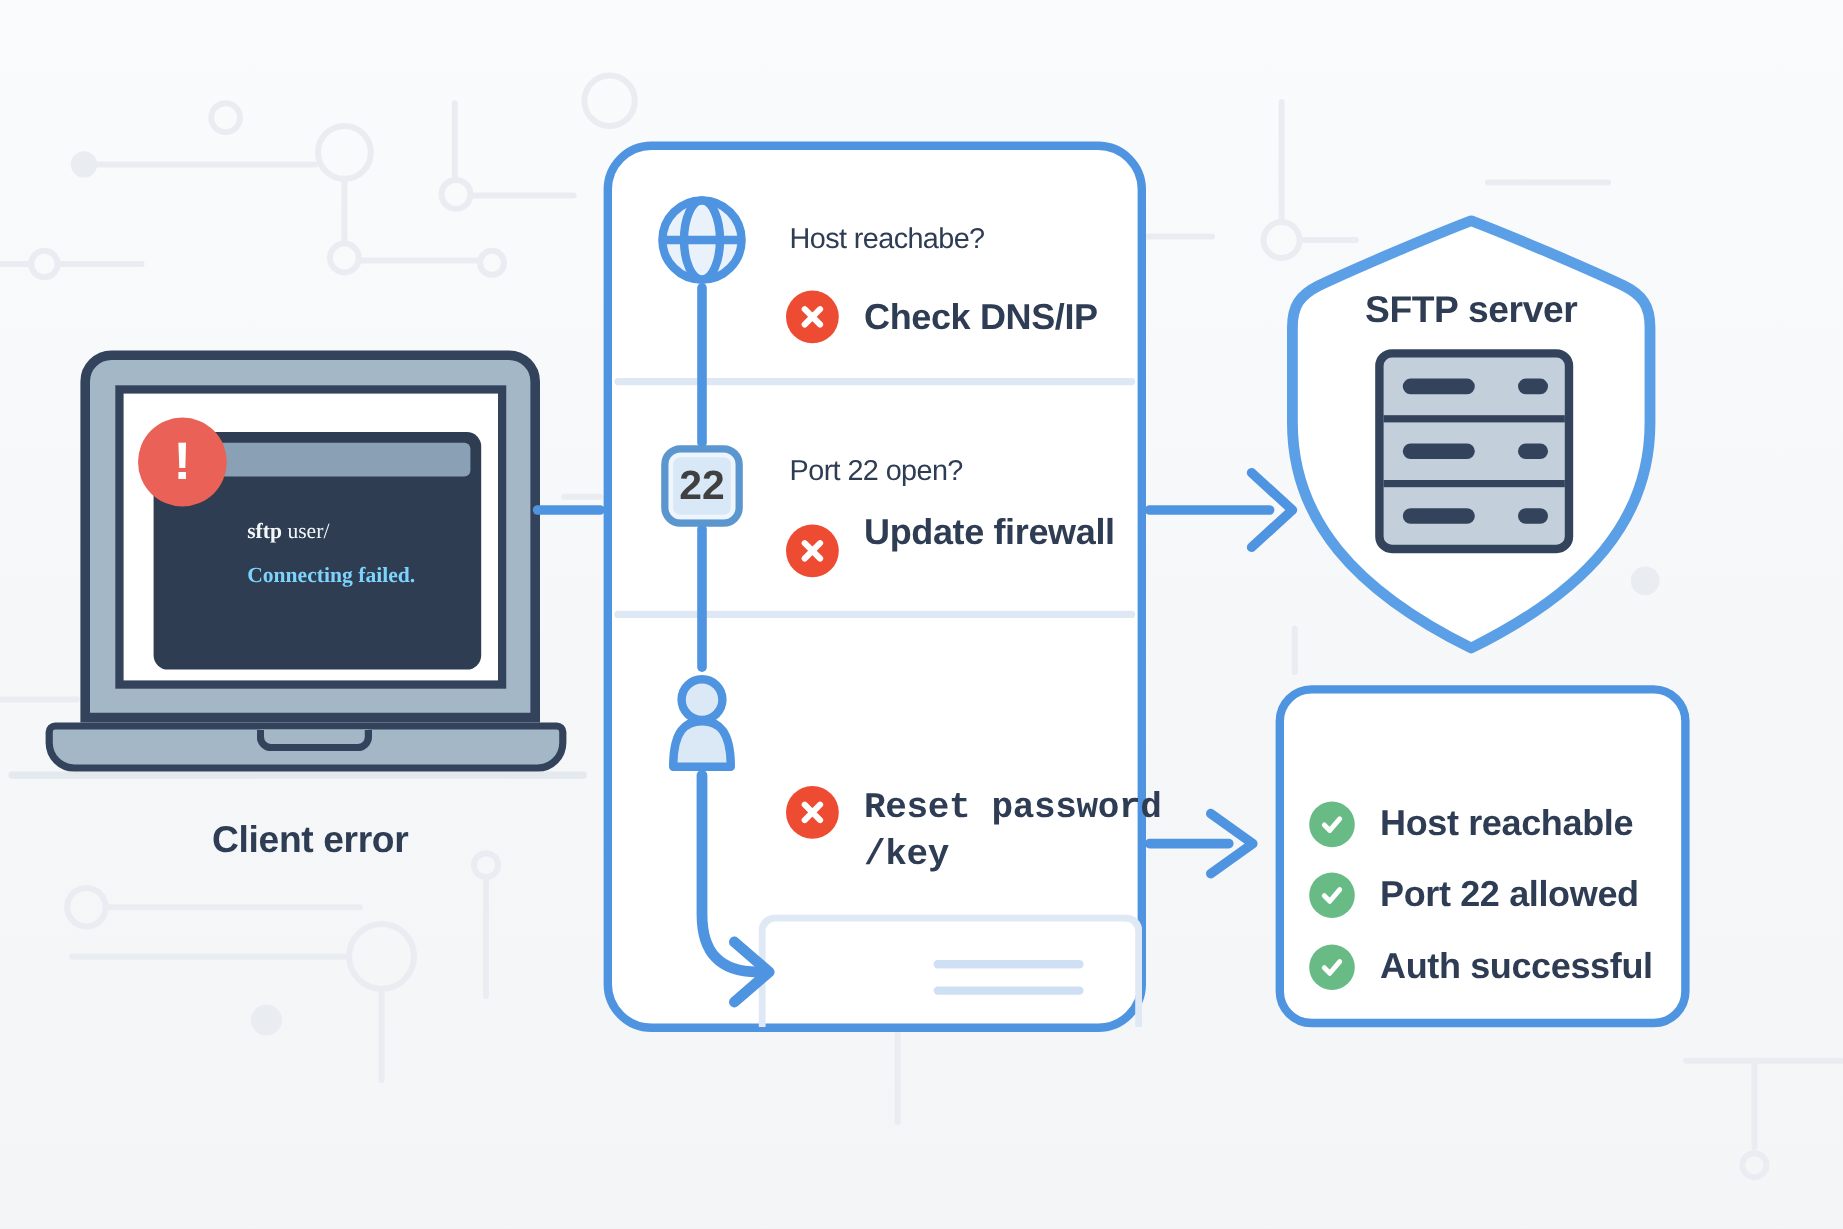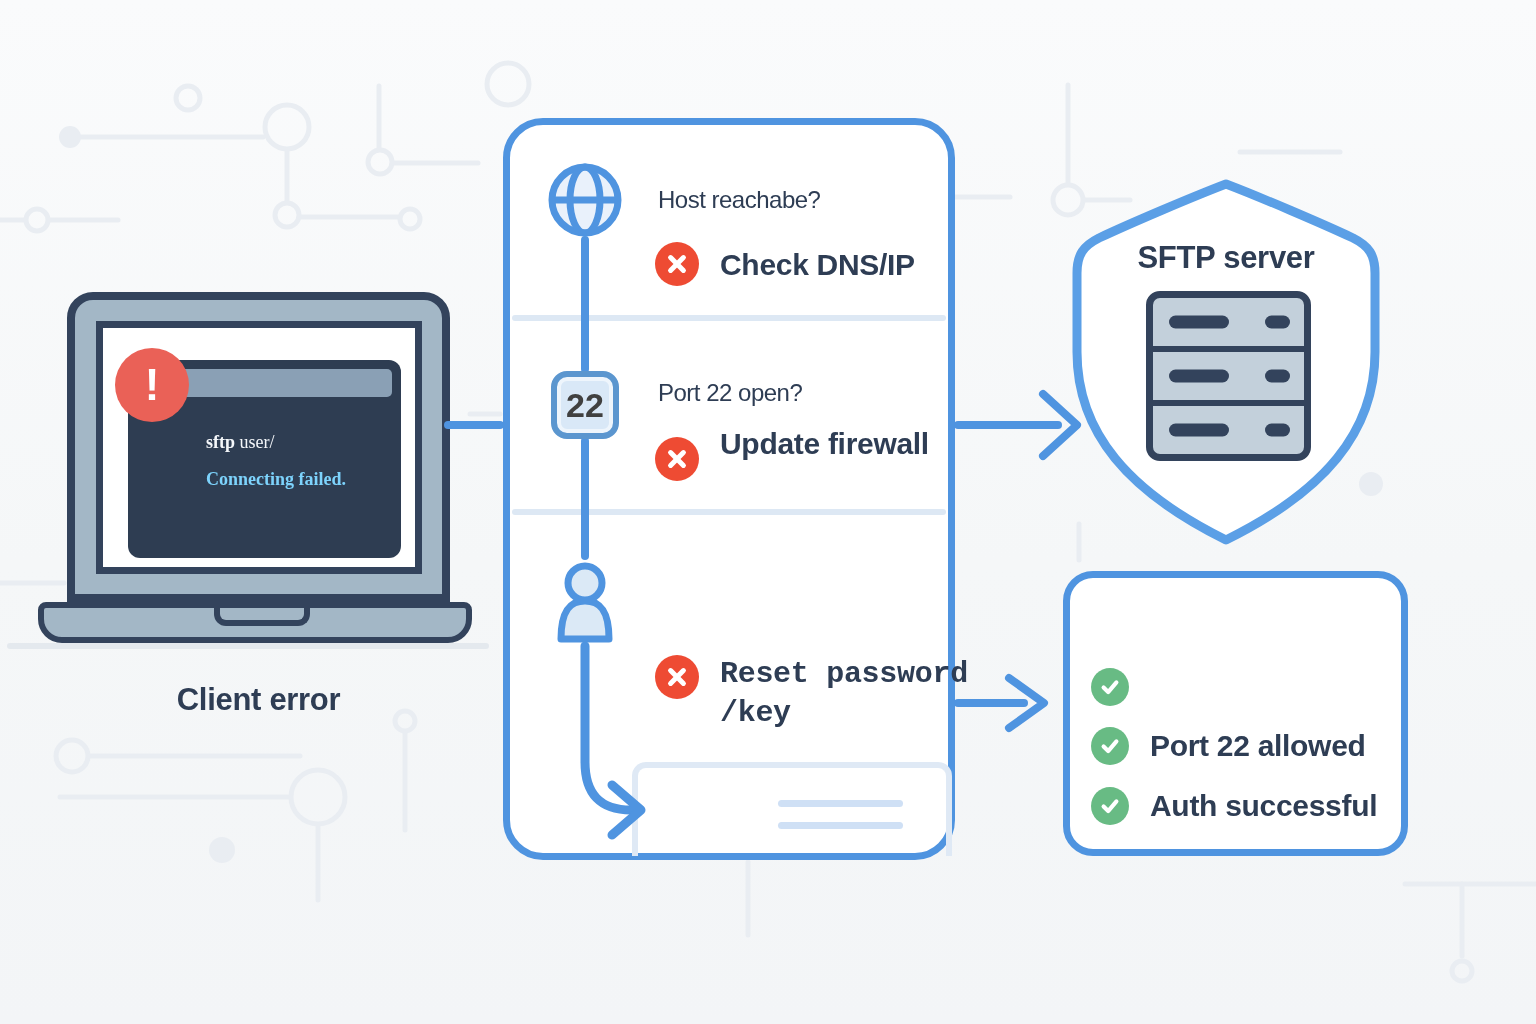--- a/index.html
+++ b/index.html
@@ -243,20 +243,21 @@
     </div>
   </div>
 
   <div class="abs z1 resolved-box"></div>
 
   <div class="abs z3 check-badge c1">
     <svg viewBox="0 0 24 24" width="22" height="22">
         <path d="M5 12.5 L10 17.5 L19 7" stroke="#ffffff" stroke-width="4.5" fill="none" stroke-linecap="round" stroke-linejoin="round"></path>
       </svg>
   </div>
+  <div class="abs z3 resolved-item r1">Host reachable</div>
 
   <div class="abs z3 check-badge c2">
     <svg viewBox="0 0 24 24" width="22" height="22">
         <path d="M5 12.5 L10 17.5 L19 7" stroke="#ffffff" stroke-width="4.5" fill="none" stroke-linecap="round" stroke-linejoin="round"></path>
       </svg>
   </div>
   <div class="abs z3 resolved-item r2">Port 22 allowed</div>
 
   <div class="abs z3 check-badge c3">
     <svg viewBox="0 0 24 24" width="22" height="22">

